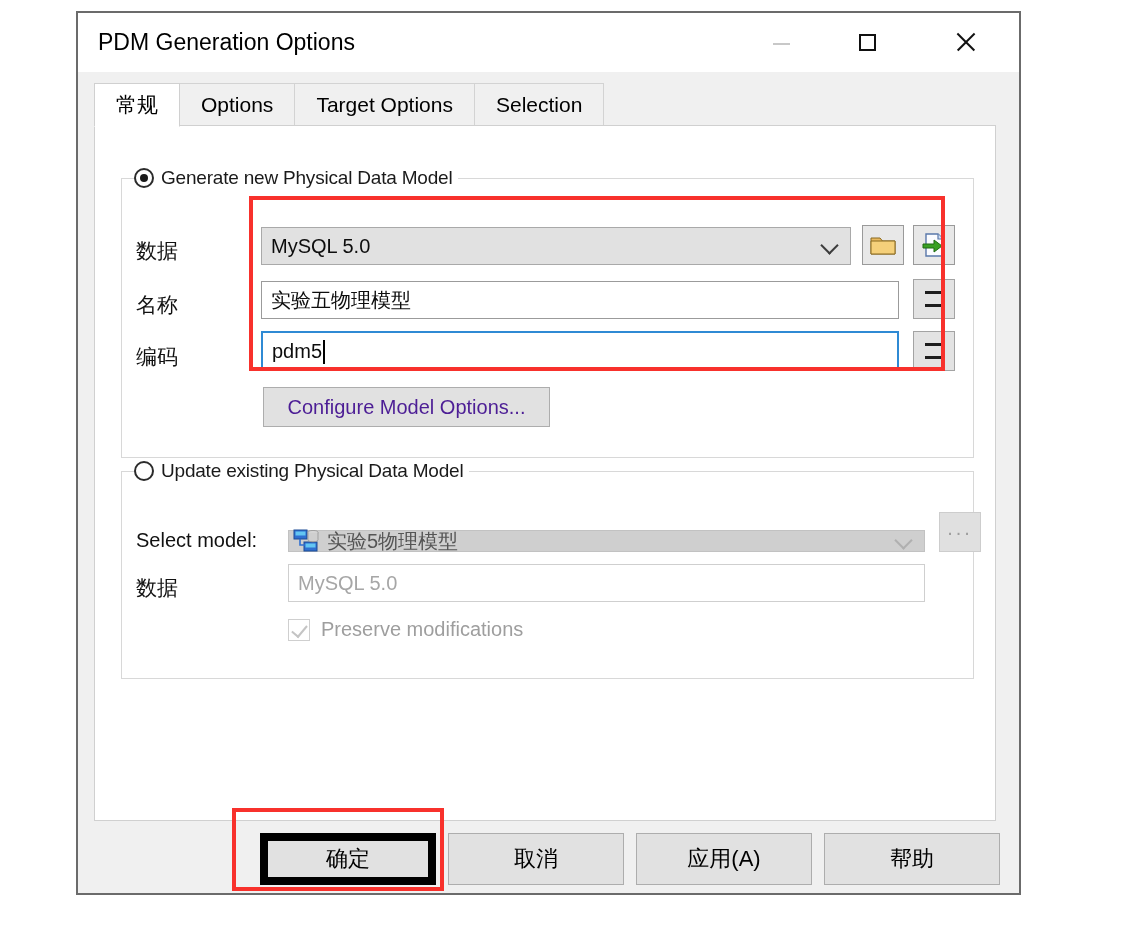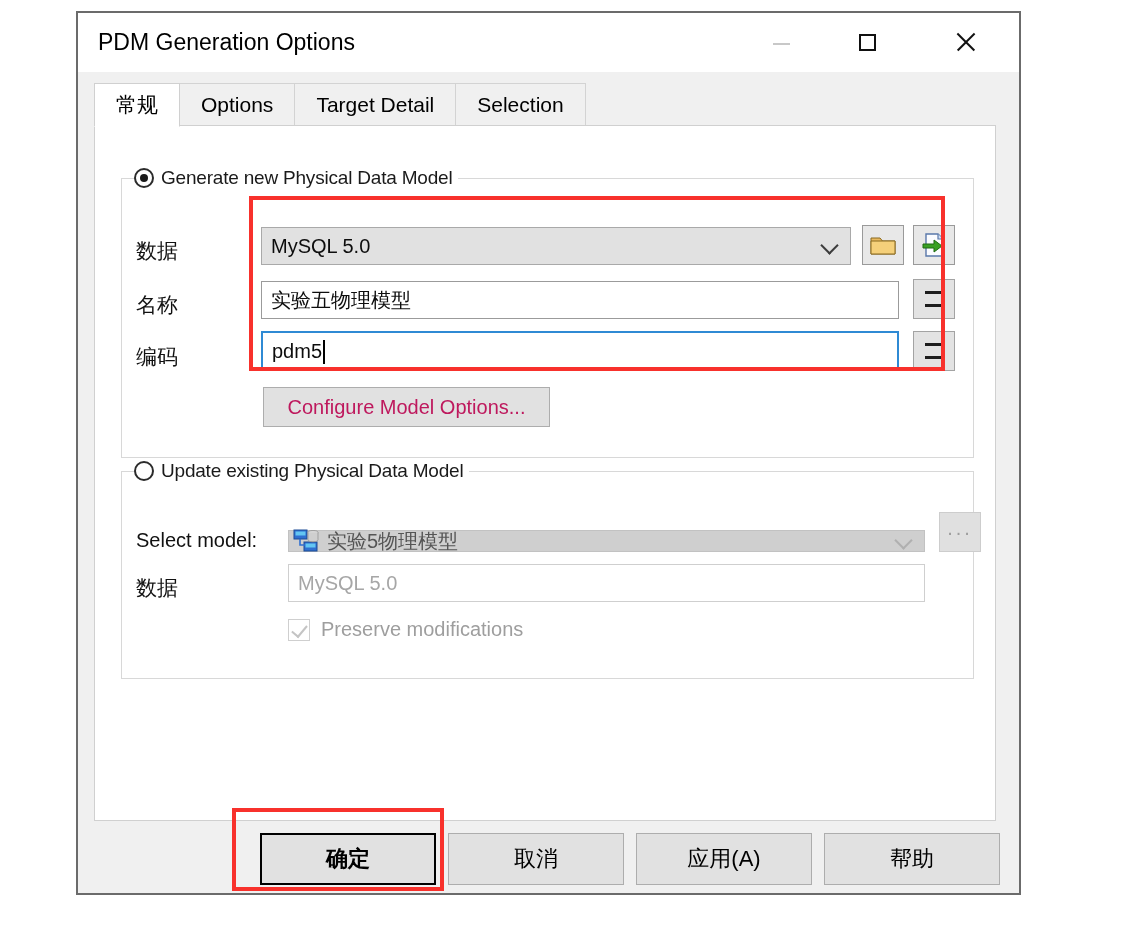--- a/index.html
+++ b/index.html
@@ -274,21 +274,21 @@
     position: relative;
     top: -4px;
   }
 
   
   .pushbtn {
     background: #e1e1e1;
     border: 1px solid #adadad;
     box-sizing: border-box;
     display: flex; align-items: center; justify-content: center;
-    font-size: 20px; color: #be185d;
+    font-size: 20px; color: #4c1d95;
     white-space: nowrap;
   }
 
   
   .checkbox {
     width: 22px; height: 22px;
     border: 1px solid #cfcfcf;
     background: #fff;
     box-sizing: border-box;
     position: relative;
@@ -317,22 +317,21 @@
     top: 0;
     width: 176px;
     height: 52px;
     background: #e1e1e1;
     border: 1px solid #adadad;
     box-sizing: border-box;
     display: flex; align-items: center; justify-content: center;
     font-size: 22px; color: #000;
   }
   .footbtn.default {
-    border: 2px solid #000000;
-    font-weight: bold;
+    border: 8px solid #000000;
   }
   #fb0 { left: 182px; }
   #fb1 { left: 370px; }
   #fb2 { left: 558px; }
   #fb3 { left: 746px; }
 
   
   .redbox {
     position: absolute;
     border: 4px solid #f8312c;
@@ -366,21 +365,21 @@
   </div>
 
   <div id="tabstrip">
     <div class="tab active">
       <span>常规</span>
     </div>
     <div class="tab">
       <span>Options</span>
     </div>
     <div class="tab">
-      <span>Target Detail</span>
+      <span>Target Options</span>
     </div>
     <div class="tab">
       <span>Selection</span>
     </div>
   </div>
 
   <div id="tabpanel">
 
     <div class="groupbox" id="group-generate">
 

